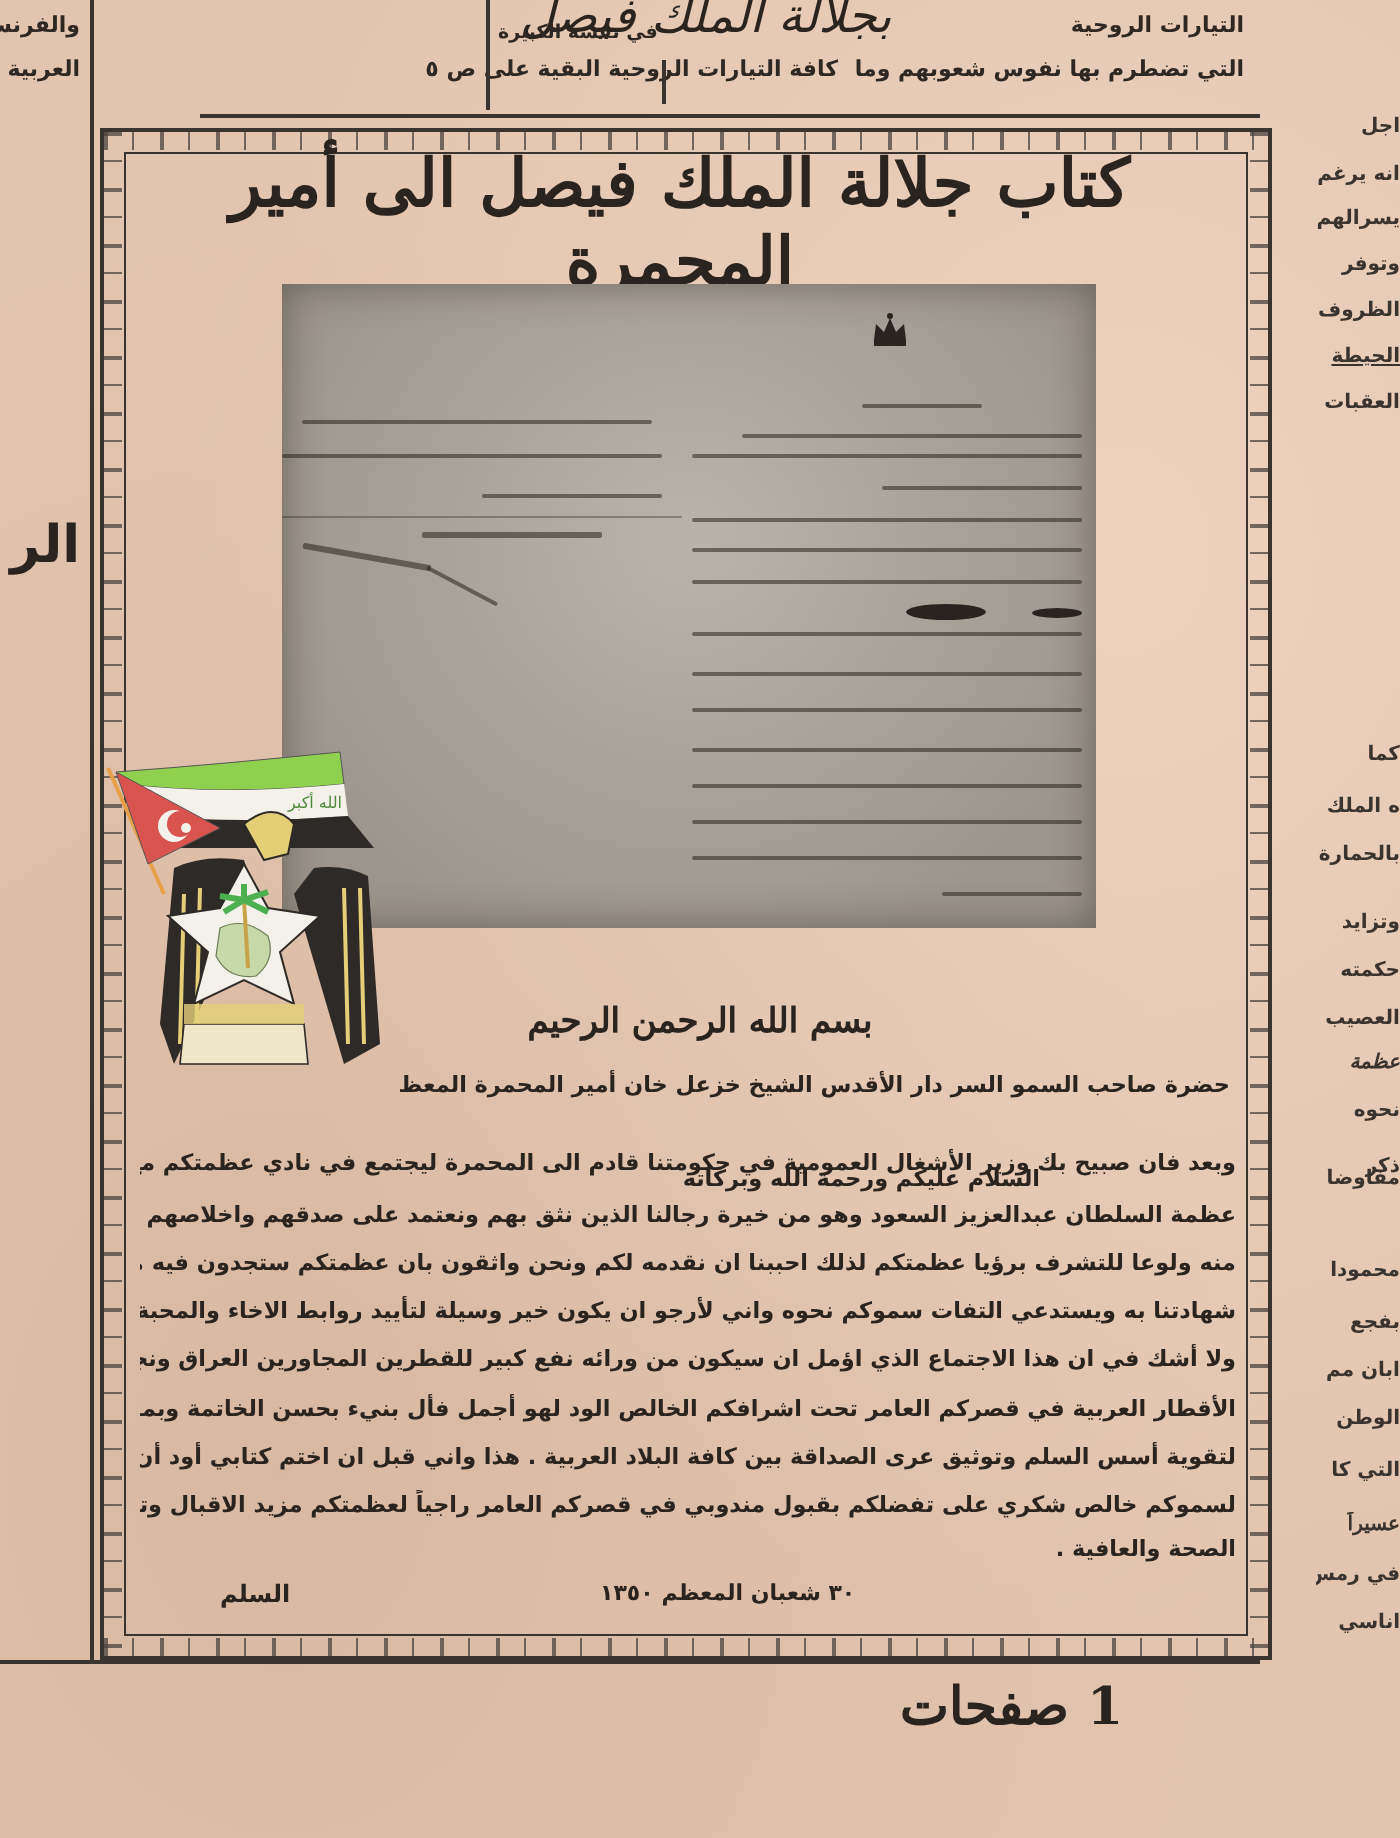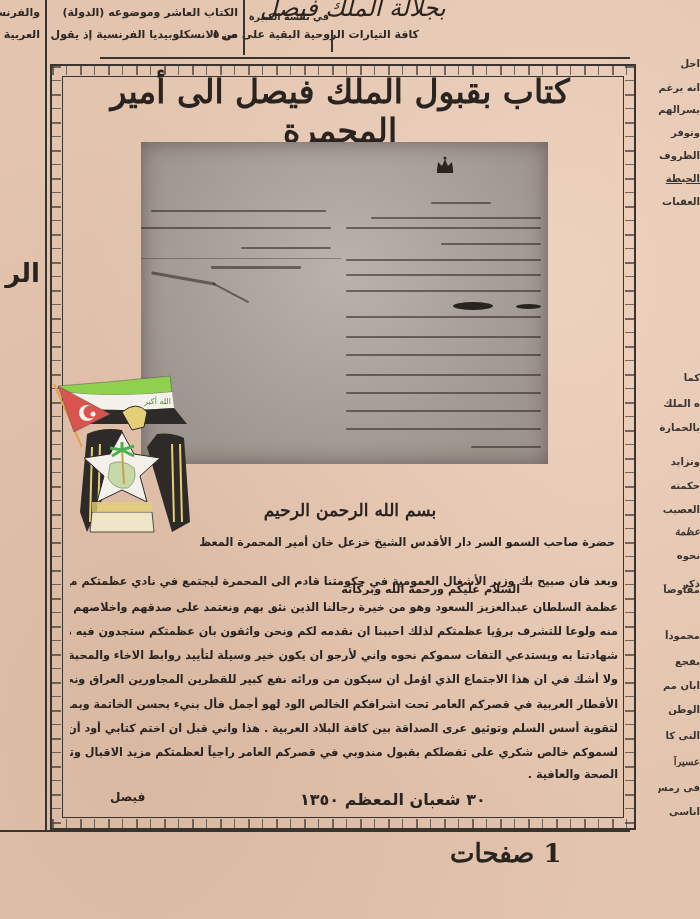--- a/index.html
+++ b/index.html
@@ -39,40 +39,40 @@
     box-shadow: inset 0 0 20px rgba(40,35,30,0.45); overflow: hidden; }
   .crown-icon { position: absolute; left: 294px; top: 14px; width: 20px; height: 18px; }
   .script-line { position: absolute; height: 2px; background: rgba(40,35,30,0.55); border-radius: 1px; }
   .ink-blot { position: absolute; height: 8px; background: #2a2420; border-radius: 50%; }
   
   .emblem { position: absolute; left: 52px; top: 372px; width: 140px; height: 168px; }
   
   .basmala { position: absolute; left: 260px; top: 500px; width: 180px; text-align: center; font-size: 17px; font-weight: bold; font-family: "DejaVu Serif", serif; }
   .letter-line { position: absolute; left: 70px; width: 548px; font-size: 11.2px; font-weight: bold; line-height: 15px; white-space: nowrap; overflow: hidden; color: #2a2420; }
   .letter-line.just { text-align: justify; text-align-last: justify; }
-  .date-line { position: absolute; left: 300px; top: 790px; font-size: 16px; font-weight: bold; }
+  .date-line { position: absolute; left: 300px; top: 790px; font-size: 11px; font-weight: bold; }
   .sign-line { position: absolute; left: 110px; top: 790px; font-size: 12px; font-weight: bold; }
   .bottom-rule { position: absolute; left: 0; top: 830px; width: 630px; height: 2px; background: #3a3430; }
   .pages-label { position: absolute; left: 450px; top: 838px; font-size: 26px; font-weight: bold; font-family: "DejaVu Serif", serif; }
 </style>
 </head>
 <body>
 
 <div class="top-strip">
+  <div class="top-col rtl" style="right:78px; top:2px; text-align:right;">
+    <div>التيارات الروحية</div>
+    <div>التي تضطرم بها نفوس شعوبهم وما</div>
+  </div>
   <div class="masthead-script rtl">بجلالة الملك فيصل</div>
   <div class="top-col rtl" style="left:249px; top:2px; width:170px; text-align:left;">
     <div style="font-size:9.5px; margin-top:8px; line-height:14px;">في نفسه الكبيرة</div>
     <div>كافة التيارات الروحية البقية على ص ٥</div>
   </div>
   <div class="top-divider" style="left:331px; top:30px; height:22px;"></div>
   <div class="top-divider" style="left:243px; top:0; height:55px;"></div>
-  <div class="top-col rtl" style="left:58px; top:2px; width:180px; text-align:right;">
-    <div>الكتاب العاشر وموضوعه (الدولة)</div>
-    <div>من الانسكلوبيديا الفرنسية إذ يقول</div>
-  </div>
   <div class="top-col rtl" style="left:0; top:2px; width:40px; overflow:hidden; text-align:right;">
     <div>والفرنسي</div>
     <div>العربية</div>
   </div>
   <div class="top-rule"></div>
 </div>
 
 <div class="left-rule"></div>
 <div class="left-col-line rtl" style="top:58px;">اجل</div>
 <div class="left-col-line rtl" style="top:82px;">انه يرغم</div>
@@ -103,21 +103,21 @@
 <div class="left-col-line rtl" style="top:806px;">اناسي</div>
 
 <div class="frame">
   <div class="frame-band" style="left:0; top:0; width:582px; height:9px;"></div>
   <div class="frame-band" style="left:0; bottom:0; width:582px; height:9px;"></div>
   <div class="frame-band v" style="left:0; top:0; width:9px; height:762px;"></div>
   <div class="frame-band v" style="right:0; top:0; width:9px; height:762px;"></div>
   <div class="frame-inner"></div>
 </div>
 
-<div class="headline rtl">كتاب بقبول الملك فيصل الى أمير المحمرة</div>
+<div class="headline rtl">كتاب جلالة الملك فيصل الى أمير المحمرة</div>
 
 <div class="photo">
   <svg class="crown-icon" viewBox="0 0 20 18">
     <path d="M2 14 L3 6 L7 10 L10 3 L13 10 L17 6 L18 14 Z" fill="#2a2420"></path>
     <rect x="2" y="14" width="16" height="3" fill="#2a2420"></rect>
     <circle cx="10" cy="2" r="1.5" fill="#2a2420"></circle>
   </svg>
 
   <div class="script-line" style="left:290px; top:60px; width:60px;"></div>
   <div class="script-line" style="left:230px; top:75px; width:170px;"></div>
@@ -186,16 +186,16 @@
 <div class="letter-line rtl just" style="top:574px;">وبعد فان صبيح بك وزير الأشغال العمومية في حكومتنا قادم الى المحمرة ليجتمع في نادي عظمتكم مع مندوبي</div>
 <div class="letter-line rtl just" style="top:600px;">عظمة السلطان عبدالعزيز السعود وهو من خيرة رجالنا الذين نثق بهم ونعتمد على صدقهم واخلاصهم وقد شاهدنا</div>
 <div class="letter-line rtl just" style="top:624px;">منه ولوعا للتشرف برؤيا عظمتكم لذلك احببنا ان نقدمه لكم ونحن واثقون بان عظمتكم ستجدون فيه ما يؤيد حسن</div>
 <div class="letter-line rtl just" style="top:648px;">شهادتنا به ويستدعي التفات سموكم نحوه واني لأرجو ان يكون خير وسيلة لتأييد روابط الاخاء والمحبة بيننا</div>
 <div class="letter-line rtl just" style="top:672px;">ولا أشك في ان هذا الاجتماع الذي اؤمل ان سيكون من ورائه نفع كبير للقطرين المجاورين العراق ونجد وبقية</div>
 <div class="letter-line rtl just" style="top:697px;">الأقطار العربية في قصركم العامر تحت اشرافكم الخالص الود لهو أجمل فأل بنيء بحسن الخاتمة وبمقدمات النجاح</div>
 <div class="letter-line rtl just" style="top:721px;">لتقوية أسس السلم وتوثيق عرى الصداقة بين كافة البلاد العربية . هذا واني قبل ان اختم كتابي أود أن أكرر</div>
 <div class="letter-line rtl just" style="top:745px;">لسموكم خالص شكري على تفضلكم بقبول مندوبي في قصركم العامر راجياً لعظمتكم مزيد الاقبال وتوفر أسباب</div>
 <div class="letter-line rtl" style="top:767px; ">الصحة والعافية .</div>
 <div class="date-line rtl">٣٠ شعبان المعظم ١٣٥٠</div>
-<div class="sign-line rtl">فيصل</div>
+<div class="sign-line rtl">السلم</div>
 
 <div class="bottom-rule"></div>
 <div class="pages-label rtl">1 صفحات</div>
 
 </body></html>

